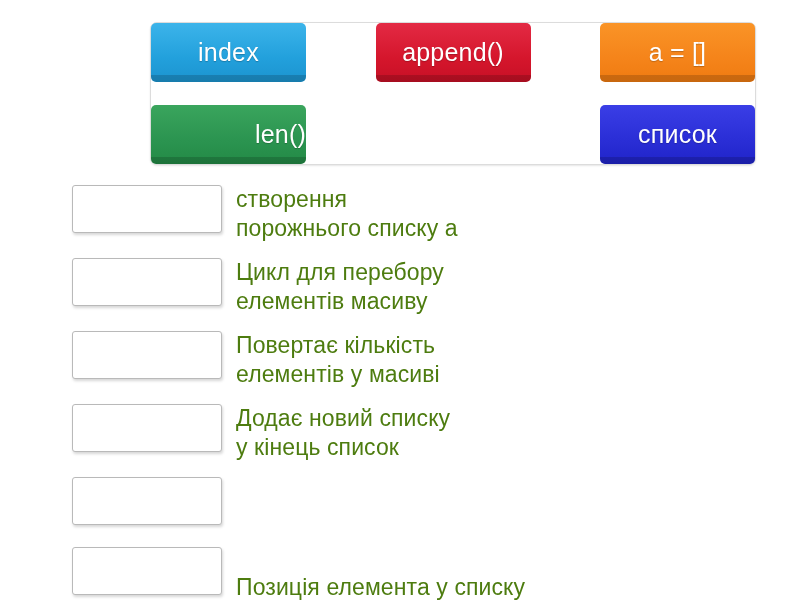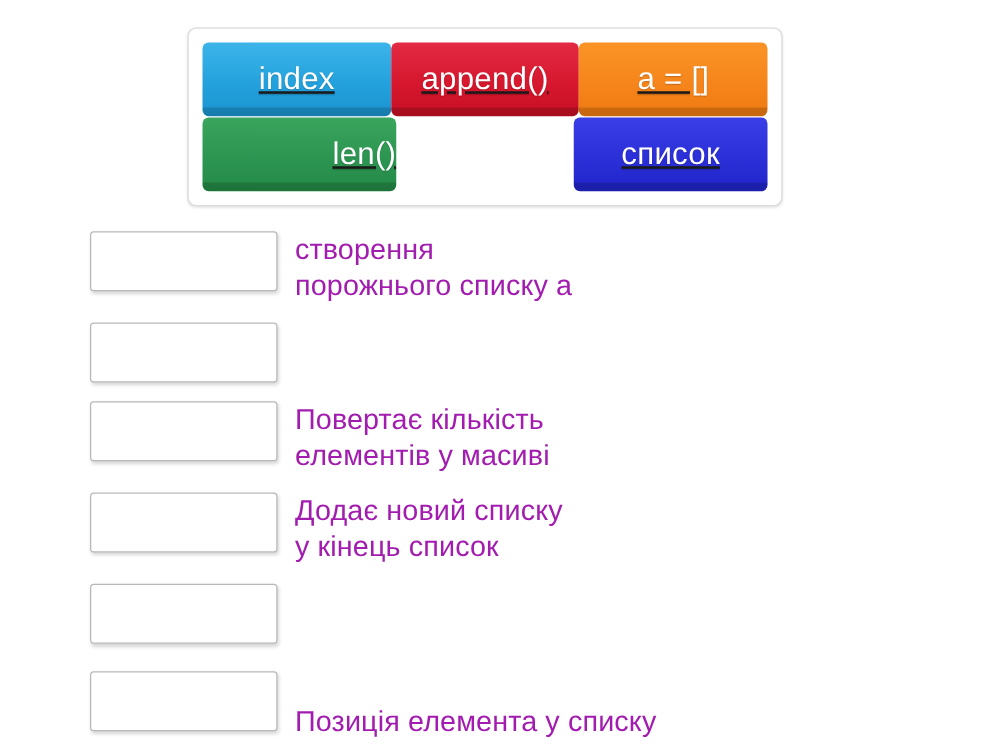--- a/index.html
+++ b/index.html
@@ -15,32 +15,31 @@
     font-family: "Liberation Sans", "DejaVu Sans", sans-serif;
     color: #1a1a1a;
     position: relative;
   }
 
   
   .tile-bank {
     position: absolute;
     left: 150px;
     top: 22px;
-    width: 476px;
+    width: 606px;
     height: 143px;
     box-sizing: border-box;
     background: #ffffff;
     border: 1px solid #dcdcdc;
     border-radius: 7px;
     box-shadow: 0 1px 2px rgba(0,0,0,0.10);
-    padding: 11px;
+    padding: 0;
     display: flex;
     flex-direction: column;
     justify-content: space-between;
-    text-decoration: underline;
   }
   .tile-row {
     display: flex;
     flex-direction: row;
     justify-content: space-between;
     height: 59px;
   }
   .tile {
     width: 155px;
     height: 59px;
@@ -100,21 +99,21 @@
     border: 1px solid #b9b9b9;
     border-radius: 3px;
     box-shadow: 1px 2px 3px rgba(0,0,0,0.16);
     cursor: pointer;
   }
   .question-text {
     flex: 1 1 auto;
     margin-left: 14px;
     font-size: 23px;
     line-height: 29px;
-    color: #a21caf;
+    color: #4d7c0f;
     letter-spacing: 0.1px;
     padding-top: 0px;
   }
   .question-row.single .question-text {
     align-self: center;
     padding-top: 0;
     margin-top: 33px;
   }
   .question-row.single {
     align-items: center;
@@ -154,20 +153,22 @@
     <div class="drop-zone"></div>
     <div class="question-text">
       <div>створення</div>
       <div>порожнього списку а</div>
     </div>
   </div>
 
   <div class="question-row">
     <div class="drop-zone"></div>
     <div class="question-text">
+      <div>Цикл для перебору</div>
+      <div>елементів масиву</div>
     </div>
   </div>
 
   <div class="question-row">
     <div class="drop-zone"></div>
     <div class="question-text">
       <div>Повертає кількість</div>
       <div>елементів у масиві</div>
     </div>
   </div>

